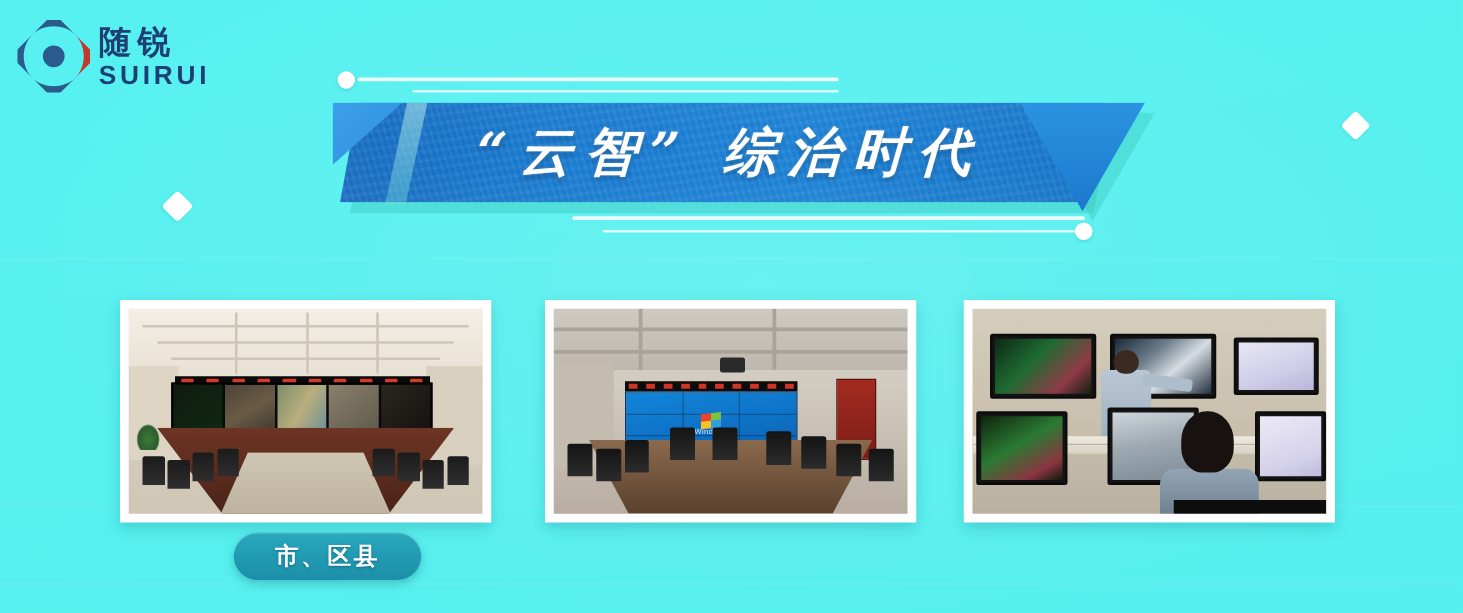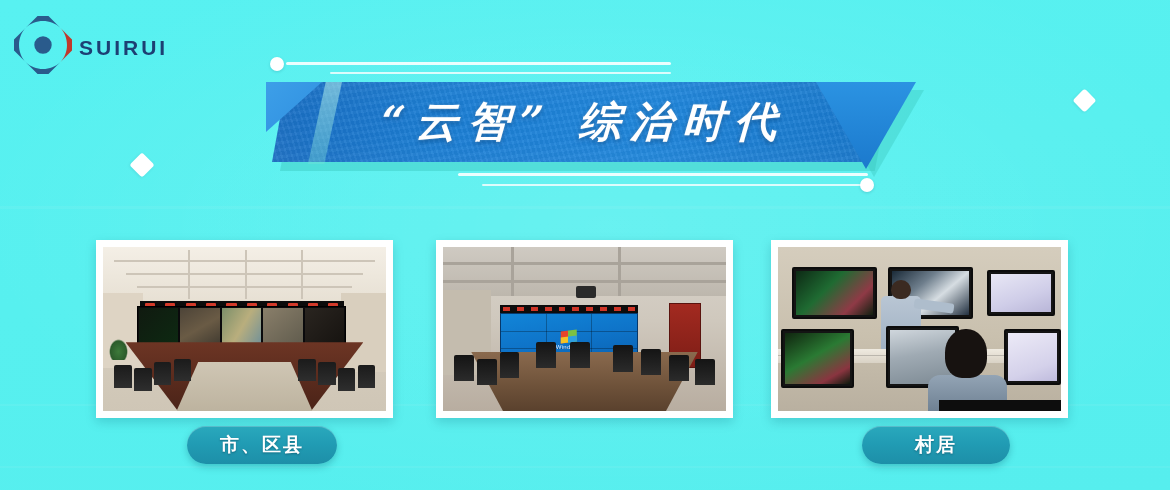--- a/index.html
+++ b/index.html
@@ -313,20 +313,21 @@
           <path d="M50 8 L92 8 L92 50 C92 28 72 8 50 8 Z" fill="#c0392b"></path>
           <path d="M92 50 L92 92 L50 92 C72 92 92 72 92 50 Z" fill="#2a5b8c"></path>
           <path d="M50 92 L8 92 L8 50 C8 72 28 92 50 92 Z" fill="#2a5b8c"></path>
           <path d="M8 50 L8 8 L50 8 C28 8 8 28 8 50 Z" fill="#2a5b8c"></path>
           <circle cx="50" cy="50" r="15" fill="#2a5b8c"></circle>
           <path d="M50 35 a15 15 0 0 1 0 30 a15 15 0 0 0 0 -30" fill="#5ea8dc" opacity="0.55"></path>
         </g>
       </svg>
     </div>
     <div class="logo-text">
+      <div class="logo-cn">随锐</div>
       <div class="logo-en">SUIRUI</div>
     </div>
   </div>
 
   <div class="diamond d1"></div>
   <div class="diamond d2"></div>
 
   <div class="title-block">
 
     <div class="dot top-dot"></div>
@@ -471,16 +472,15 @@
           </div>
         <div class="back-body"></div>
         <div class="back-head"></div>
         <div class="botbar"></div>
       </div>
     </div>
   </div>
 
   <div class="labels">
     <div class="pill l1">市、区县</div>
-    <div class="pill l3">村居</div>
   </div>
 
 </div>
 
 </body></html>

